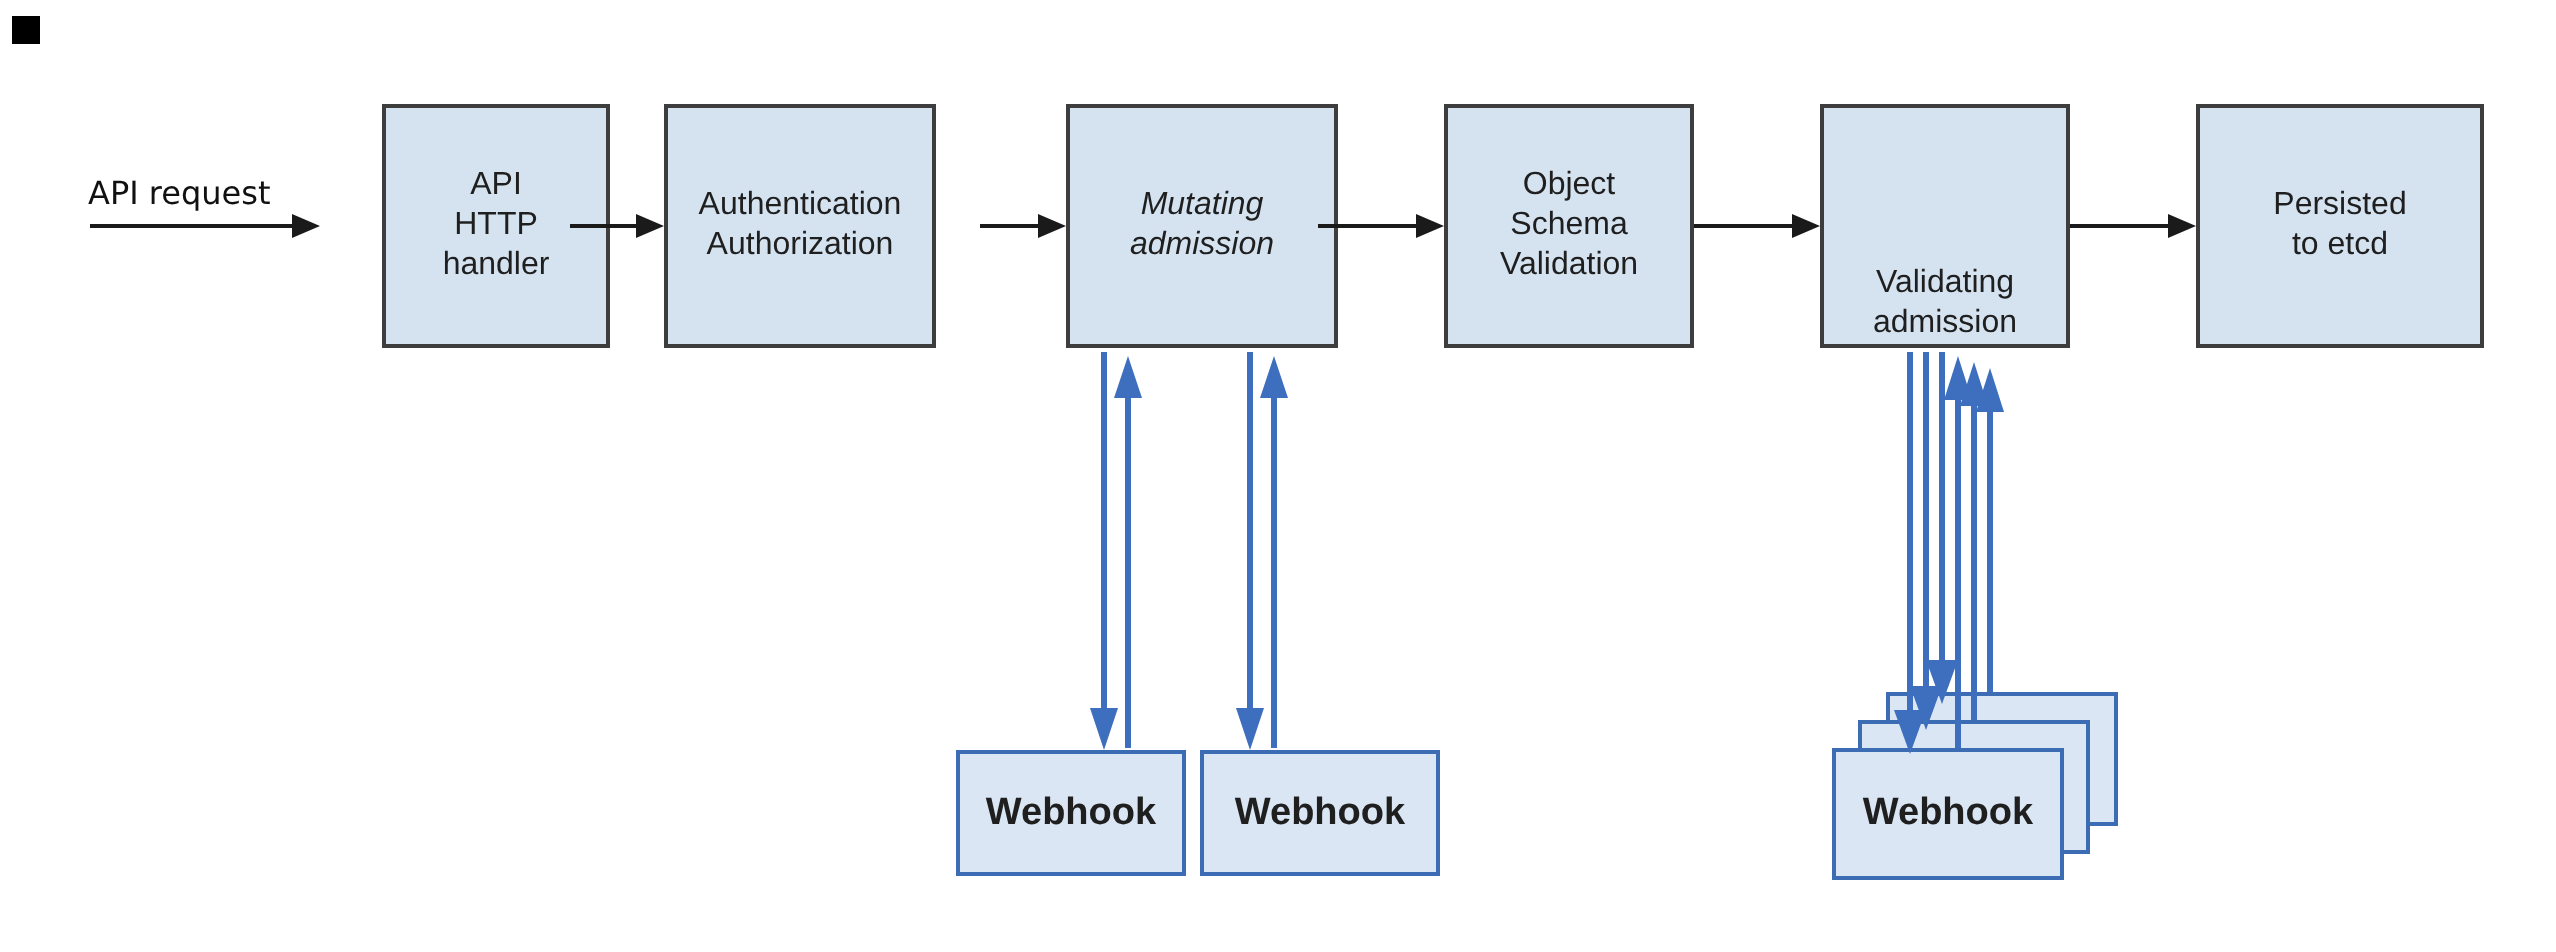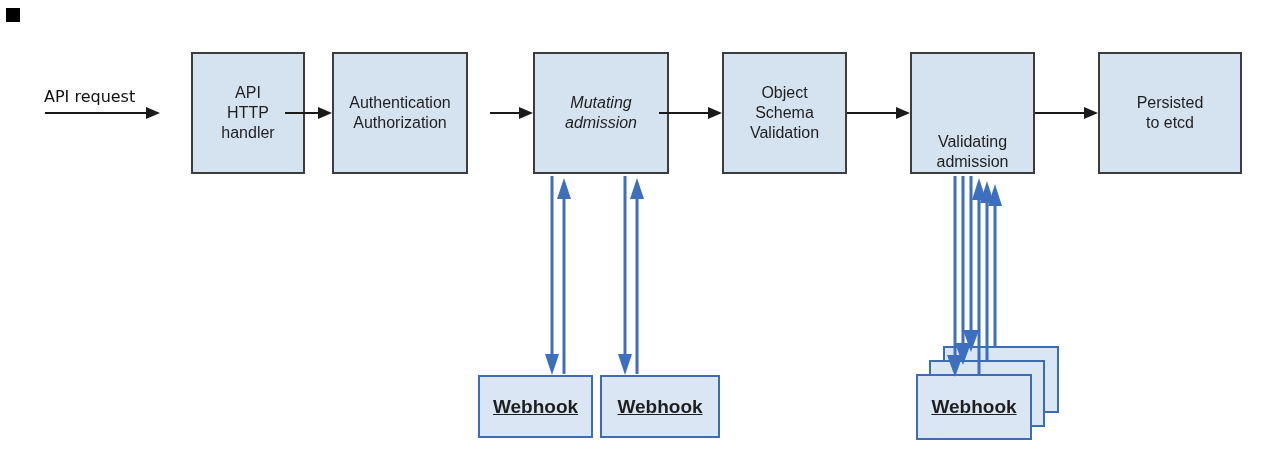--- a/index.html
+++ b/index.html
@@ -57,21 +57,20 @@
     box-sizing: border-box;
     display: flex;
     align-items: center;
     justify-content: center;
     text-align: center;
   }
   .webhook span {
     font-size: 19px;
     font-weight: bold;
     color: #1f1f1f;
-    text-decoration: underline;
   }
   .wh-a { left: 478px; top: 375px; width: 115px; height: 63px; }
   .wh-b { left: 600px; top: 375px; width: 120px; height: 63px; }
   .wh-stack-back   { left: 943px; top: 346px; width: 116px; height: 67px; }
   .wh-stack-middle { left: 929px; top: 360px; width: 116px; height: 67px; }
   .wh-stack-front  { left: 916px; top: 374px; width: 116px; height: 66px; }
   svg.overlay {
     position: absolute;
     left: 0; top: 0;
     width: 1278px; height: 476px;

